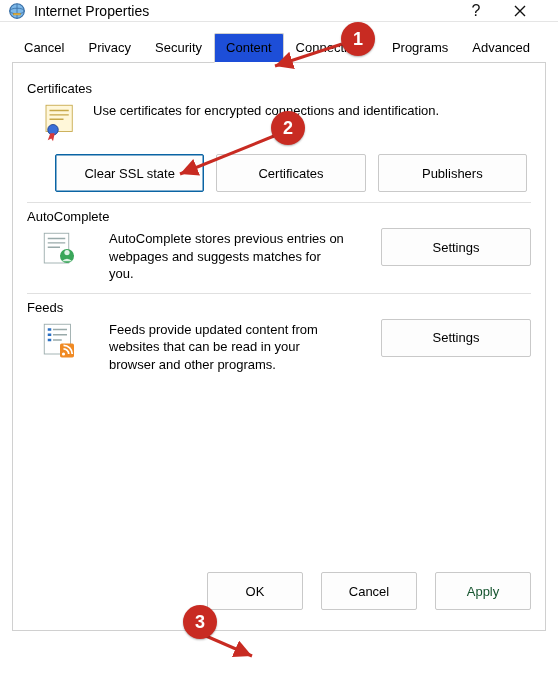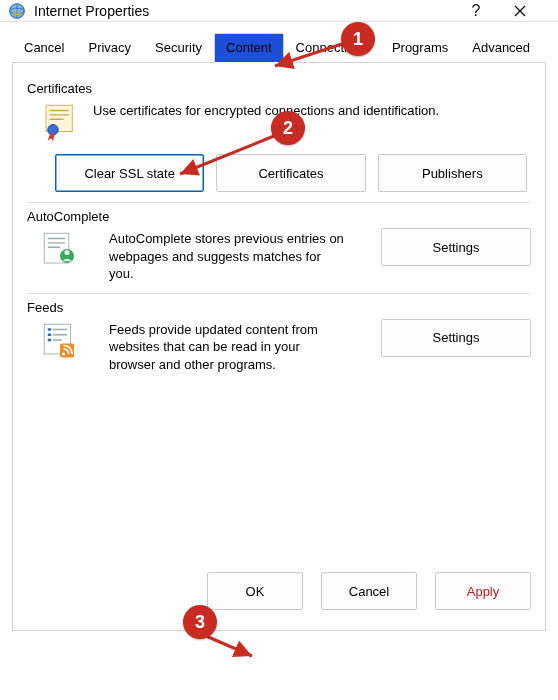--- a/index.html
+++ b/index.html
@@ -120,21 +120,21 @@
     gap: 28px;
   }
   .bottom-bar {
     position: absolute;
     left: 14px; right: 14px; bottom: 20px;
     display: flex;
     justify-content: flex-end;
     gap: 18px;
   }
   .bottom-bar .btn { width: 96px; }
-  .btn.disabled { color: #b91c1c; }
+  .btn.disabled { color: #14532d; }
 
   
   .anno {
     position: absolute;
     width: 34px; height: 34px;
     border-radius: 50%;
     background: #c82b22;
     color: #fff;
     font-weight: 700;
     font-size: 18px;

